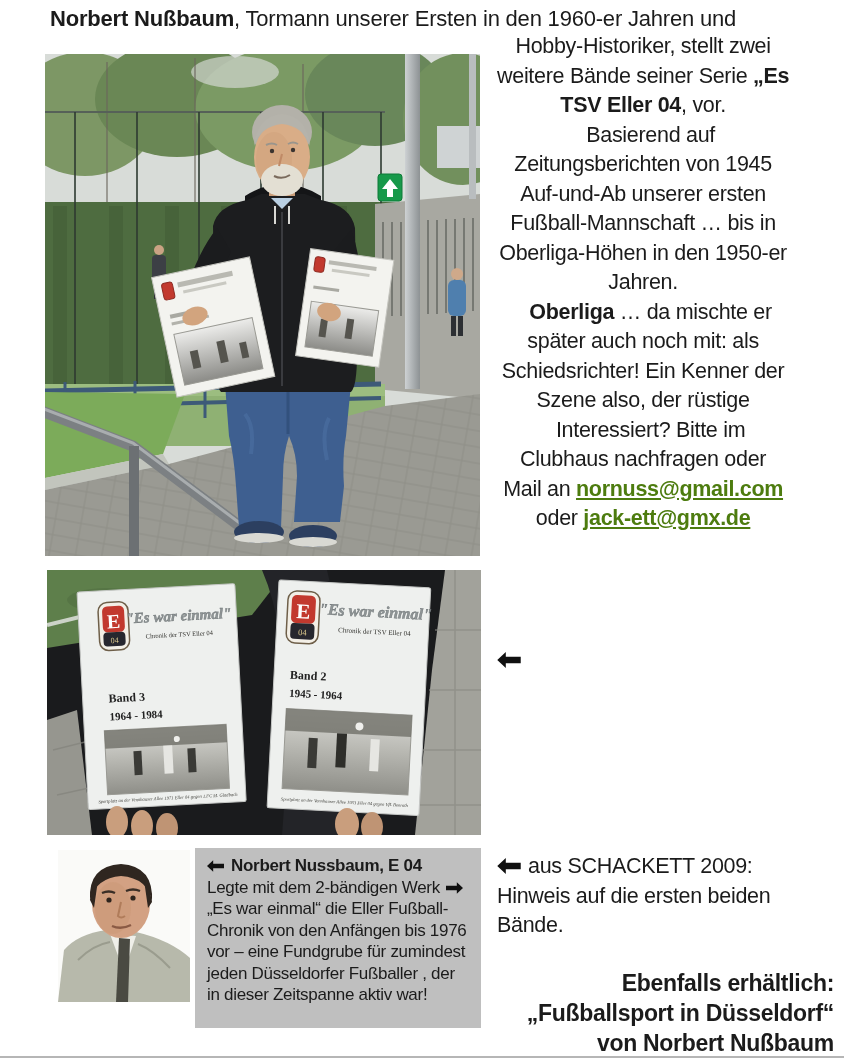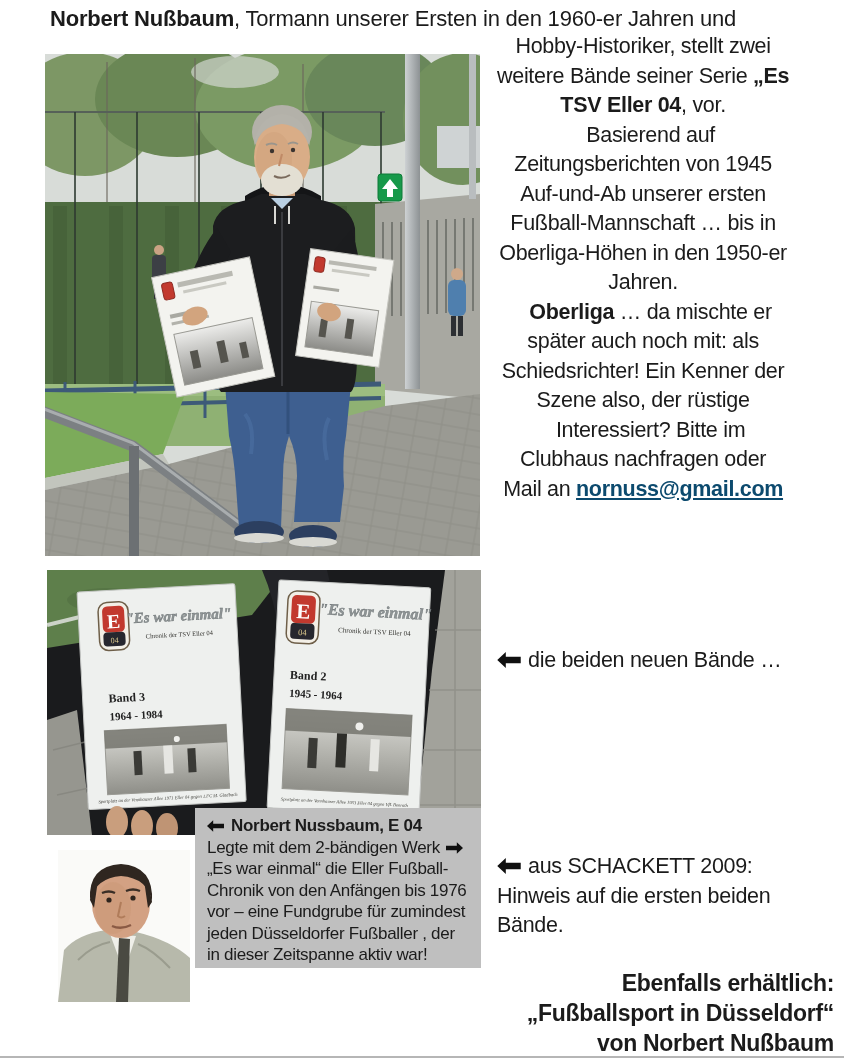--- a/index.html
+++ b/index.html
@@ -8,23 +8,23 @@
   .header{position:absolute;left:50px;top:6px;font-size:22px;letter-spacing:-0.2px;white-space:nowrap;}
   .b{font-weight:bold;}
   .photo{position:absolute;overflow:hidden;}
   .photo svg{display:block;width:100%;height:100%;}
   .photo-main{left:45px;top:54px;width:435px;height:502px;}
   .photo-books{left:47px;top:570px;width:434px;height:265px;}
   .portrait{left:58px;top:850px;width:132px;height:152px;}
   .col-right{position:absolute;left:497px;top:32px;font-size:21.5px;line-height:29.5px;letter-spacing:-0.3px;text-align:center;}
   .line{white-space:nowrap;}
   .ind{padding-left:15px;}
-  .email{color:#0c4a6e;font-weight:bold;text-decoration:underline;cursor:pointer;margin-top:44px;}
+  .email{color:#4d7c0f;font-weight:bold;text-decoration:underline;cursor:pointer;margin-top:44px;}
   .arrow-note{position:absolute;left:497px;top:648px;font-size:21.5px;letter-spacing:-0.3px;white-space:nowrap;}
-  .graybox{position:absolute;left:195px;top:808px;width:286px;height:160px;background:#bfbfbf;
+  .graybox{position:absolute;left:195px;top:848px;width:286px;height:180px;background:#bfbfbf;
            box-sizing:border-box;padding:7px 8px 0 12px;font-size:17px;line-height:21.5px;letter-spacing:-0.3px;}
   .gb-line{white-space:nowrap;}
   .schackett{position:absolute;left:497px;top:852px;font-size:21.5px;line-height:29.5px;letter-spacing:-0.3px;}
   .also{position:absolute;right:42px;top:968px;font-size:23px;line-height:30px;font-weight:bold;
         text-align:right;letter-spacing:-0.3px;}
   .rule{position:absolute;left:0;right:0;top:1056px;height:2px;background:#b6b6b6;}
   .arr{display:inline-block;vertical-align:-1px;margin-right:7px;}
   .arr-r{display:inline-block;vertical-align:-1px;margin-left:6px;}
   .arr path,.arr-r path{fill:#101010;}
 </style>
@@ -194,26 +194,27 @@
     <div class="line"><span>Fußball-Mannschaft … bis in</span></div>
     <div class="line"><span>Oberliga-Höhen in den 1950-er</span></div>
     <div class="line"><span>Jahren.</span></div>
     <div class="line ind"><span class="b">Oberliga</span><span> … da mischte er</span></div>
     <div class="line"><span>später auch noch mit: als</span></div>
     <div class="line"><span>Schiedsrichter! Ein Kenner der</span></div>
     <div class="line"><span>Szene also, der rüstige</span></div>
     <div class="line ind"><span>Interessiert? Bitte im</span></div>
     <div class="line"><span>Clubhaus nachfragen oder</span></div>
     <div class="line"><span>Mail an </span><a class="email">nornuss@gmail.com</a></div>
+    <div class="line"><span>oder </span><a class="email">jack-ett@gmx.de</a></div>
   </div>
 
   <div class="arrow-note">
     <svg class="arr" width="24" height="16" viewBox="0 0 22 15">
         <path d="M8 0 L0 7.5 L8 15 L8 10.5 L22 10.5 L22 4.5 L8 4.5 Z"></path>
-      </svg><span>die beiden neuen Bände …</span>
+      </svg>
   </div>
 
   <div class="photo photo-books">
     <svg viewBox="0 0 434 265" xmlns="http://www.w3.org/2000/svg">
       <defs>
         <linearGradient id="bw2" x1="0" y1="0" x2="0" y2="1">
           <stop offset="0" stop-color="#d9d9d5"></stop>
             <stop offset="0.45" stop-color="#b9b9b3"></stop>
             <stop offset="1" stop-color="#8f8f89"></stop>
         </linearGradient>

